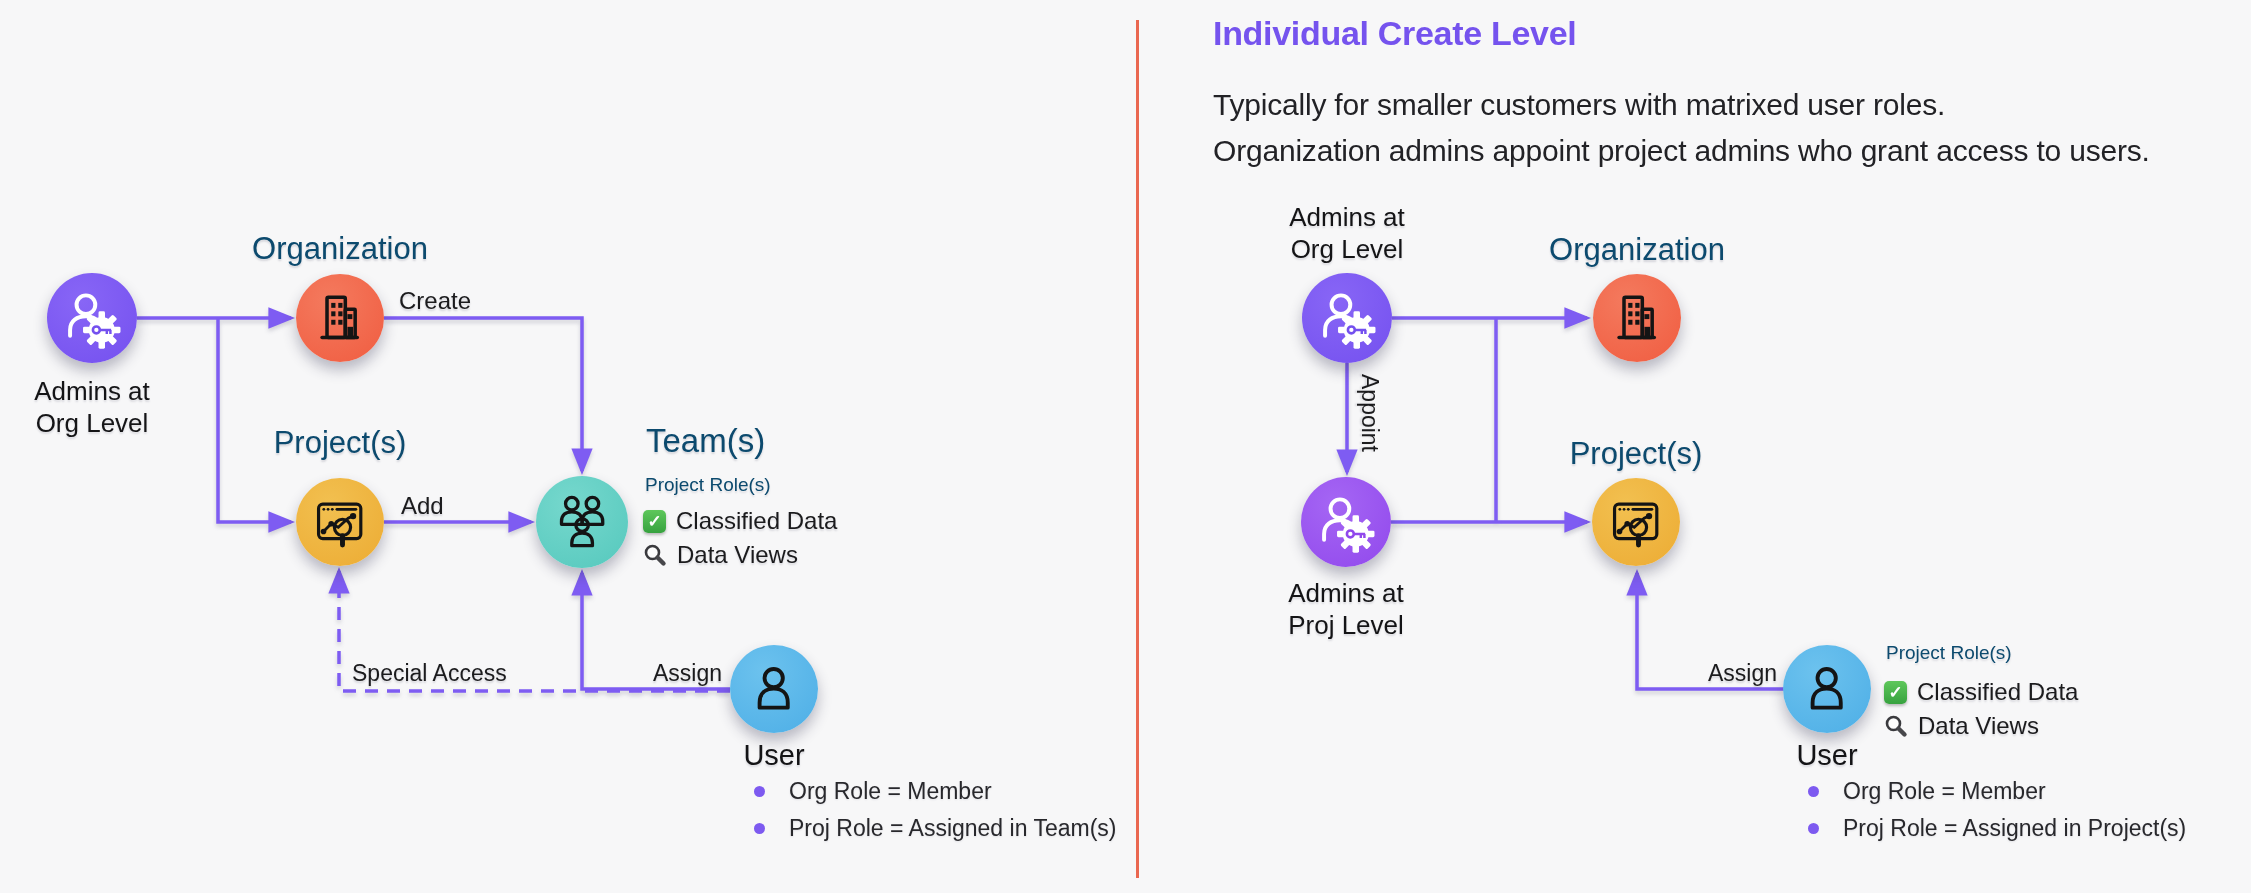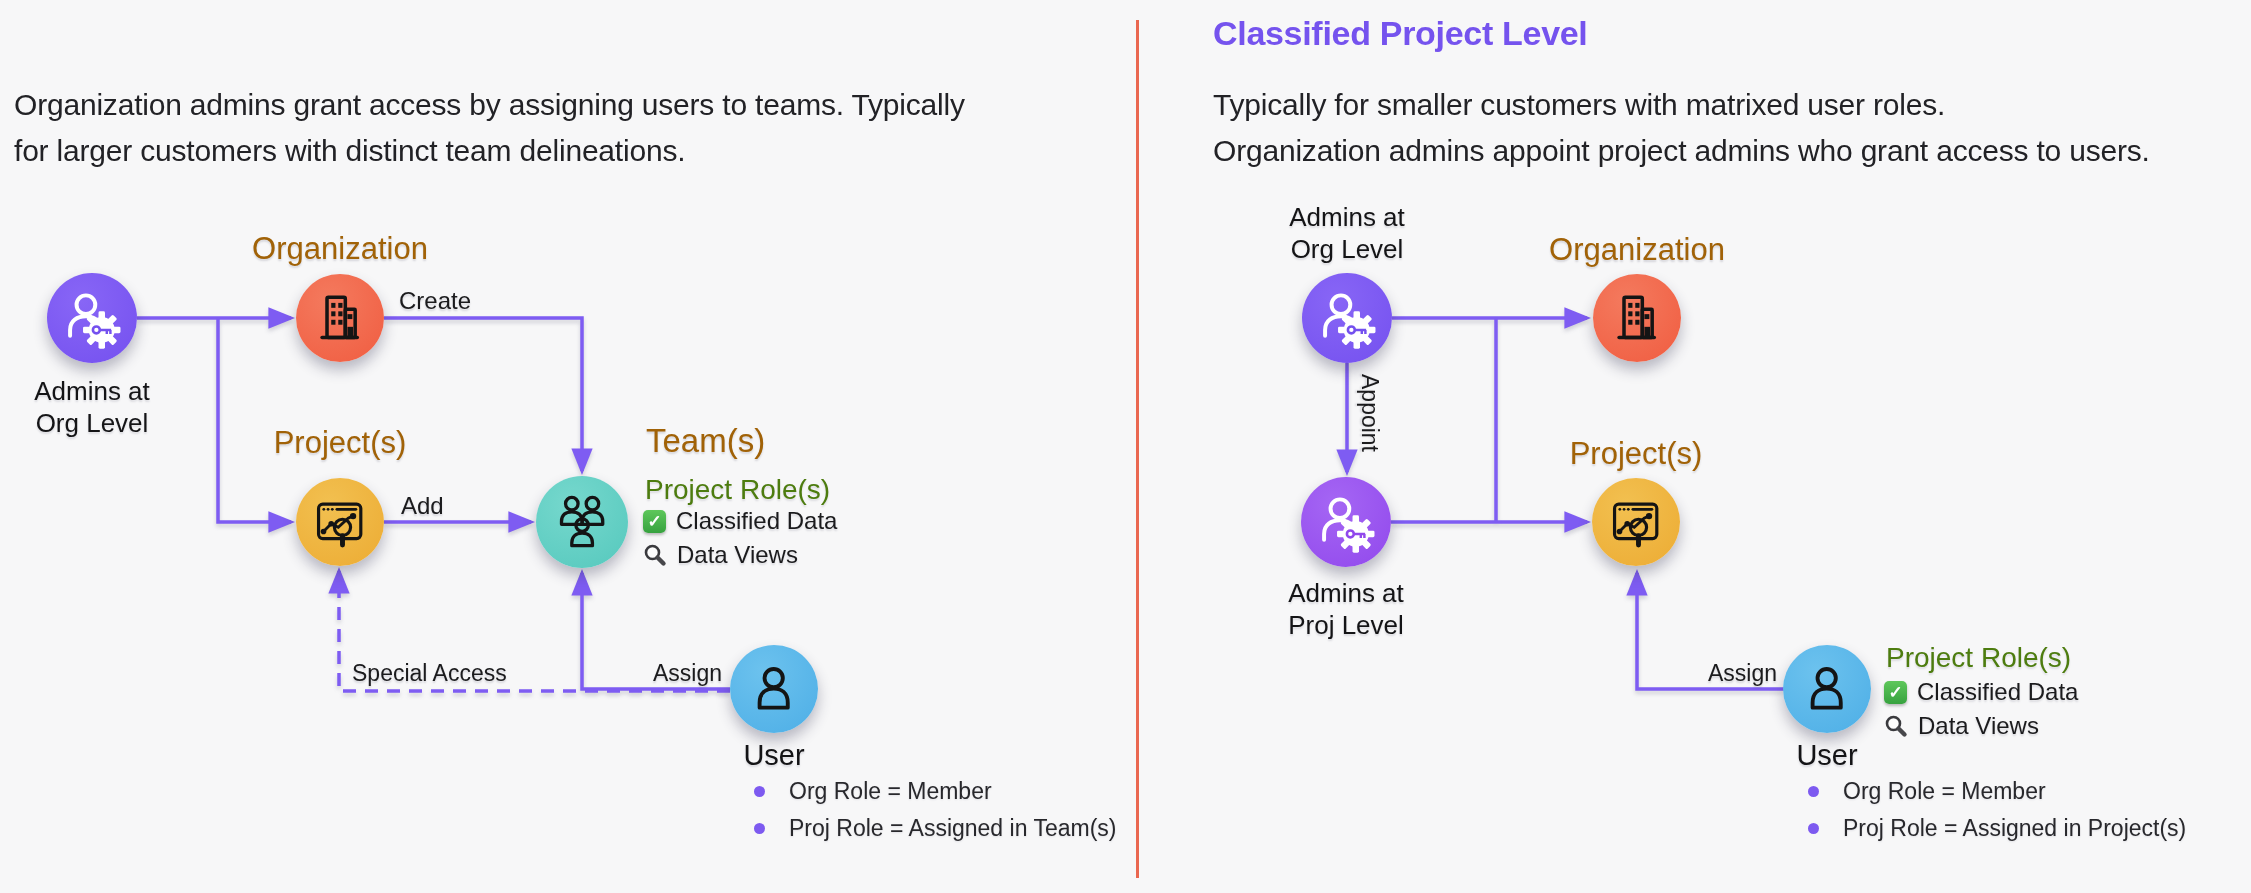--- a/index.html
+++ b/index.html
@@ -42,42 +42,42 @@
   .n-88 { width:88px; height:88px; }
   .n-92 { width:92px; height:92px; }
   .c-orgadmin  { background:radial-gradient(circle at 38% 30%, #8866f6, #7450ef); }
   .c-projadmin { background:radial-gradient(circle at 38% 30%, #a566f4, #9148ec); }
   .c-org       { background:radial-gradient(circle at 38% 30%, #f47a5e, #f05c40); }
   .c-project   { background:radial-gradient(circle at 38% 30%, #f2c050, #ecab33); }
   .c-team      { background:radial-gradient(circle at 38% 30%, #76d8cd, #55c8bd); }
   .c-user      { background:radial-gradient(circle at 38% 30%, #6cc2ee, #4daee6); }
 
   .node-label {
-    position:absolute; color:#a16207; font-size:31px; z-index:3;
+    position:absolute; color:#0c4a6e; font-size:31px; z-index:3;
     text-align:center; white-space:nowrap;
     text-shadow:0 2px 2px rgba(60,60,90,.18);
   }
   .node-label.big { font-size:33px; }
   .node-caption {
     position:absolute; font-size:26px; color:#141416; z-index:3;
     text-align:center; line-height:32px; white-space:nowrap;
     text-shadow:0 2px 2px rgba(60,60,90,.15);
   }
   .node-caption.user-cap { font-size:29px; }
   .edge-label {
     position:absolute; font-size:24px; color:#1b1b1d; z-index:3; white-space:nowrap;
     text-shadow:0 2px 2px rgba(60,60,90,.18);
   }
   .edge-label.sm { font-size:23px; }
   .edge-label.vertical {
     writing-mode:vertical-rl; text-orientation:mixed; font-size:23px;
   }
 
   .roles-heading {
-    position:absolute; font-size:28px; color:#4d7c0f; z-index:3; white-space:nowrap;
+    position:absolute; font-size:19px; color:#0c4a6e; z-index:3; white-space:nowrap;
     text-shadow:0 2px 2px rgba(60,60,90,.15);
   }
   .role-row {
     position:absolute; display:flex; align-items:center; gap:10px; z-index:3;
     font-size:24px; color:#1b1b1d; white-space:nowrap;
     text-shadow:0 2px 2px rgba(60,60,90,.15);
   }
   .check-box {
     width:23px; height:23px; border-radius:5px; flex:0 0 auto;
     background:linear-gradient(#5ec75b,#37a23f);
@@ -120,24 +120,20 @@
       <path d="M1392,318 H1587" marker-end="url(#arrow)"></path>
       <path d="M1496,318 V522"></path>
       <path d="M1391,522 H1587" marker-end="url(#arrow)"></path>
       <path d="M1347,363 V472" marker-end="url(#arrow)"></path>
       <path d="M1784,689 H1637 V573" marker-end="url(#arrow)"></path>
     </g>
   </svg>
 
   <div class="divider"></div>
 
-  <div class="panel-desc" style="left:14px; top:82px;">
-    <div>Organization admins grant access by assigning users to teams. Typically</div>
-    <div>for larger customers with distinct team delineations.</div>
-  </div>
 
   <div class="node n-90 c-orgadmin" style="left:47px; top:273px;">
     <svg viewBox="0 0 90 90">
       <circle cx="36" cy="26" r="13" fill="none" stroke="#fff" stroke-width="5.5"></circle>
       <path d="M14,69 L14,61 C14,48 24,42 36,42 C44,42 50,45 54,50" fill="none" stroke="#fff" stroke-width="5.5" stroke-linecap="round"></path>
       <g transform="translate(58,61)">
         <g fill="#fff">
           <rect x="-4.5" y="-26" width="9" height="11" rx="2"></rect>
           <rect x="-4.5" y="-26" width="9" height="11" rx="2" transform="rotate(45)"></rect>
           <rect x="-4.5" y="-26" width="9" height="11" rx="2" transform="rotate(90)"></rect>
@@ -238,21 +234,21 @@
     <div class="bullet-row">
       <span class="bullet-dot"></span>
       <span>Org Role = Member</span>
     </div>
     <div class="bullet-row">
       <span class="bullet-dot"></span>
       <span>Proj Role = Assigned in Team(s)</span>
     </div>
   </div>
 
-  <div class="panel-title" style="left:1213px; top:14px;">Classified Project Level</div>
+  <div class="panel-title" style="left:1213px; top:14px;">Individual Create Level</div>
   <div class="panel-desc" style="left:1213px; top:82px;">
     <div>Typically for smaller customers with matrixed user roles.</div>
     <div>Organization admins appoint project admins who grant access to users.</div>
   </div>
 
   <div class="node-caption" style="left:1257px; top:201px; width:180px;">
     <div>Admins at</div>
     <div>Org Level</div>
   </div>
   <div class="node n-90 c-orgadmin" style="left:1302px; top:273px;">

